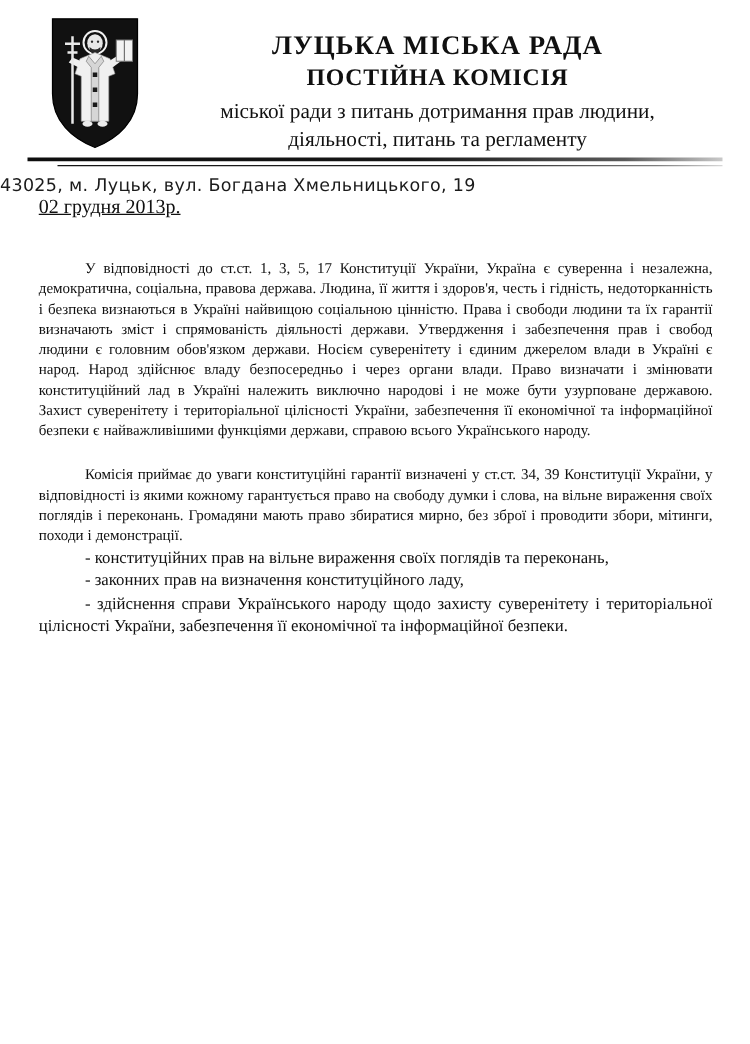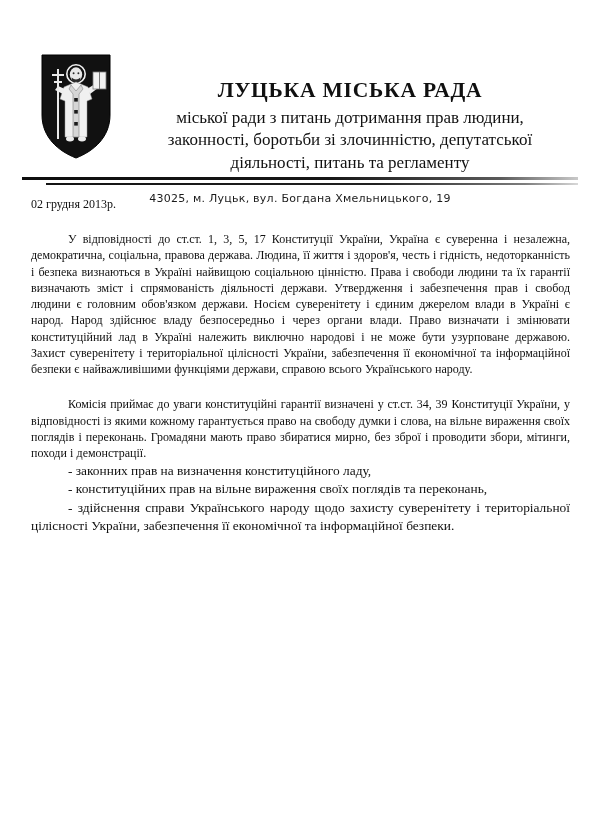--- a/index.html
+++ b/index.html
@@ -12,24 +12,23 @@
     height: 835px;
     overflow: hidden;
     font-family: "Liberation Serif", "DejaVu Serif", serif;
     color: #101010;
     position: relative;
   }
 
   
   .letterhead {
     position: relative;
-    padding-top: 25px;
+    padding-top: 11px;
     height: 132px;
     box-sizing: border-box;
-    margin-top: 40px;
   }
 
   .emblem {
     position: absolute;
     left: 40px;
     top: 13px;
     width: 72px;
     height: 107px;
   }
 
@@ -78,37 +77,37 @@
   }
   .rule-thin {
     position: absolute;
     left: 24px; top: 6px;
     width: calc(100% - 24px);
     height: 1.4px;
     background: linear-gradient(to right,#141414 0%, #202020 62%, #7d7d7d 90%, #d8d8d8 100%);
   }
 
   .address {
-    text-align: center;
     font-family: "DejaVu Sans", "Liberation Sans", sans-serif;
-    font-size: 11px;
+    font-size: 14px;
     letter-spacing: 0.25px;
     color: #1b1b1b;
     margin-top: 2px;
   }
 
   
   .doc-body {
     margin: 0 30px 0 31px;
   }
 
   .date-line {
-    font-size: 12px;
+    font-size: 16px;
     margin-top: 25px;
-    margin-bottom: 0;
+    margin-bottom: 12px;
+    text-decoration: underline;
   }
 
   p.para {
     font-size: 12px;
     line-height: 1.355;
     text-align: justify;
     text-indent: 37px;
     margin: 0;
     padding-top: 19px;
     word-spacing: 0.2px;
@@ -165,23 +164,23 @@
       <line x1="12" y1="22" x2="24" y2="22" stroke="#e9e9e9" stroke-width="2"></line>
       <line x1="14" y1="29" x2="22" y2="29" stroke="#e9e9e9" stroke-width="2"></line>
 
       <ellipse cx="30" cy="86" rx="4" ry="2.4" fill="#ececec"></ellipse>
       <ellipse cx="42" cy="86" rx="4" ry="2.4" fill="#ececec"></ellipse>
     </svg>
   </div>
 
   <div class="header-text">
     <div class="org-line1">ЛУЦЬКА МІСЬКА РАДА</div>
+    <div class="org-line2">ПОСТІЙНА КОМІСІЯ</div>
     <div class="org-sub">
       <div>міської ради з питань дотримання прав людини,</div>
-      <div>законності, боротьби зі злочинністю, депутатської</div>
       <div>діяльності, питань та регламенту</div>
     </div>
   </div>
 
   <div class="rule-wrap">
     <div class="rule-thick"></div>
     <div class="rule-thin"></div>
   </div>
 
   <div class="address">43025, м. Луцьк, вул. Богдана Хмельницького, 19</div>
@@ -190,18 +189,18 @@
 <div class="doc-body">
 
   <div class="date-line">02 грудня 2013р.</div>
 
   <p class="para">У відповідності до ст.ст. 1, 3, 5, 17 Конституції України, Україна є суверенна і незалежна, демократична, соціальна, правова держава. Людина, її життя і здоров'я, честь і гідність, недоторканність і безпека визнаються в Україні найвищою соціальною цінністю. Права і свободи людини та їх гарантії визначають зміст і спрямованість діяльності держави. Утвердження і забезпечення прав і свобод людини є головним обов'язком держави. Носієм суверенітету і єдиним джерелом влади в Україні є народ. Народ здійснює владу безпосередньо і через органи влади. Право визначати і змінювати конституційний лад в Україні належить виключно народові і не може бути узурповане державою. Захист суверенітету і територіальної цілісності України, забезпечення її економічної та інформаційної безпеки є найважливішими функціями держави, справою всього Українського народу.</p>
 
   <p class="para">Комісія приймає до уваги конституційні гарантії визначені у ст.ст. 34, 39 Конституції України, у відповідності із якими  кожному гарантується право на свободу думки і слова, на вільне вираження своїх поглядів і переконань. Громадяни мають право збиратися мирно, без зброї і проводити збори, мітинги, походи і демонстрації.</p>
 
 
   <ul class="claims">
+    <li>- конституційних прав на вільне вираження своїх поглядів та переконань,</li>
     <li>- законних прав на визначення конституційного ладу,</li>
-    <li>- конституційних прав на вільне вираження своїх поглядів та переконань,</li>
     <li>- здійснення справи Українського народу щодо захисту суверенітету і територіальної цілісності України, забезпечення її економічної та інформаційної безпеки.</li>
   </ul>
 
 </div>
 
 </body></html>

